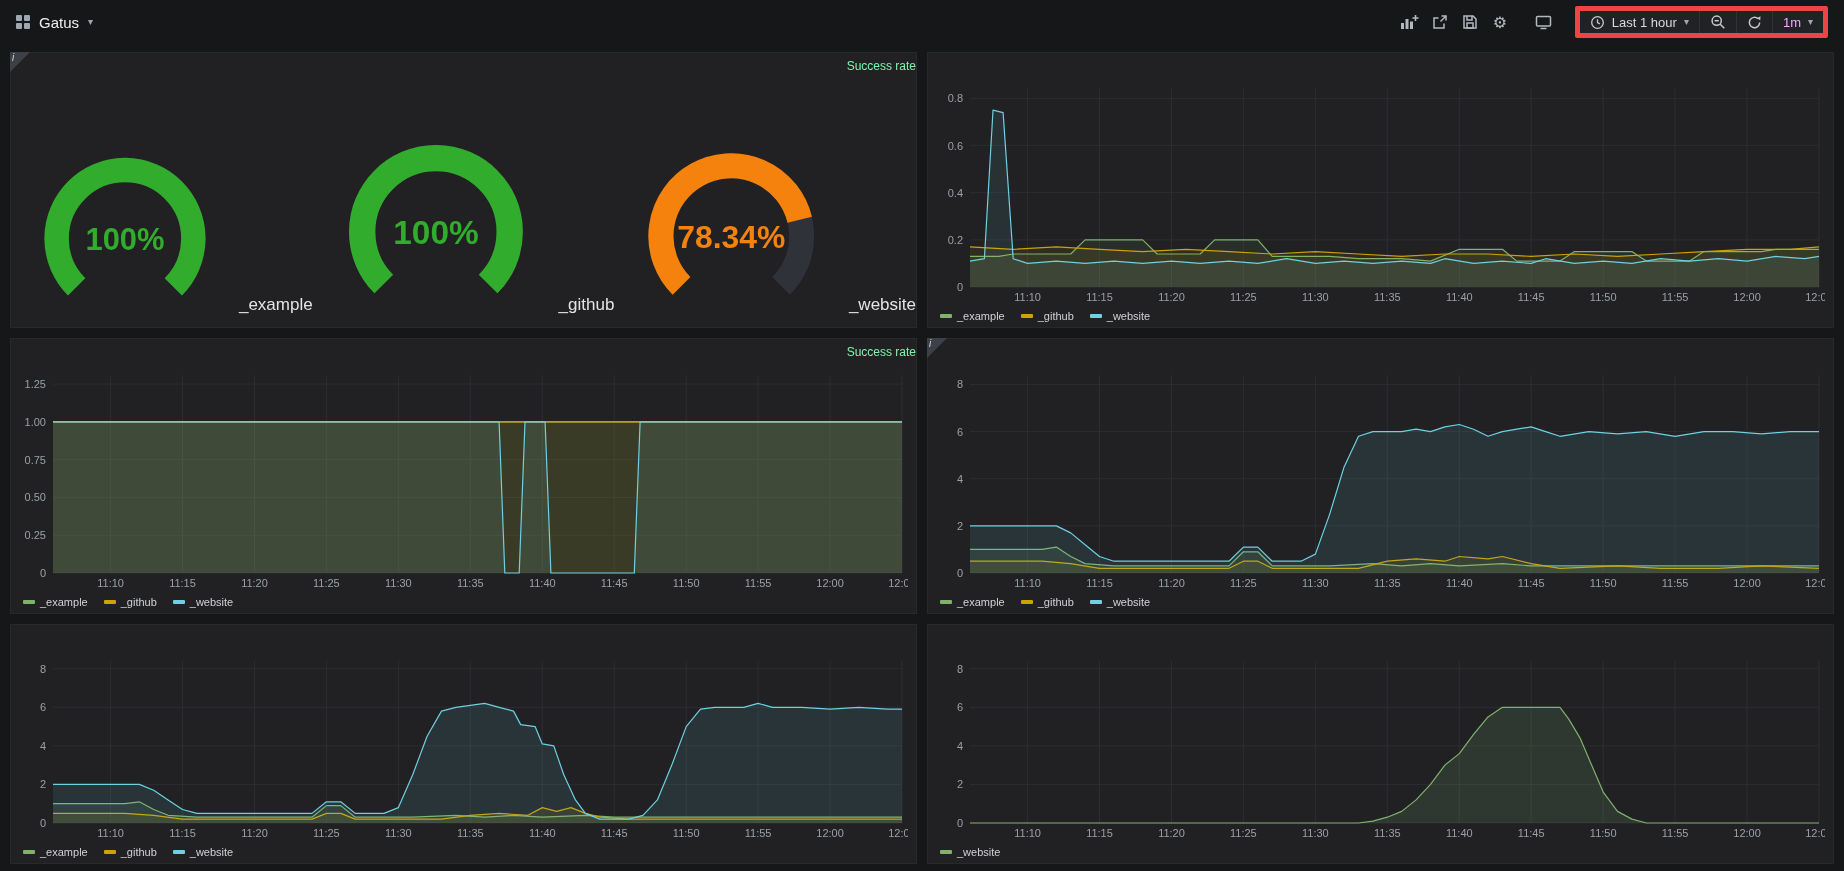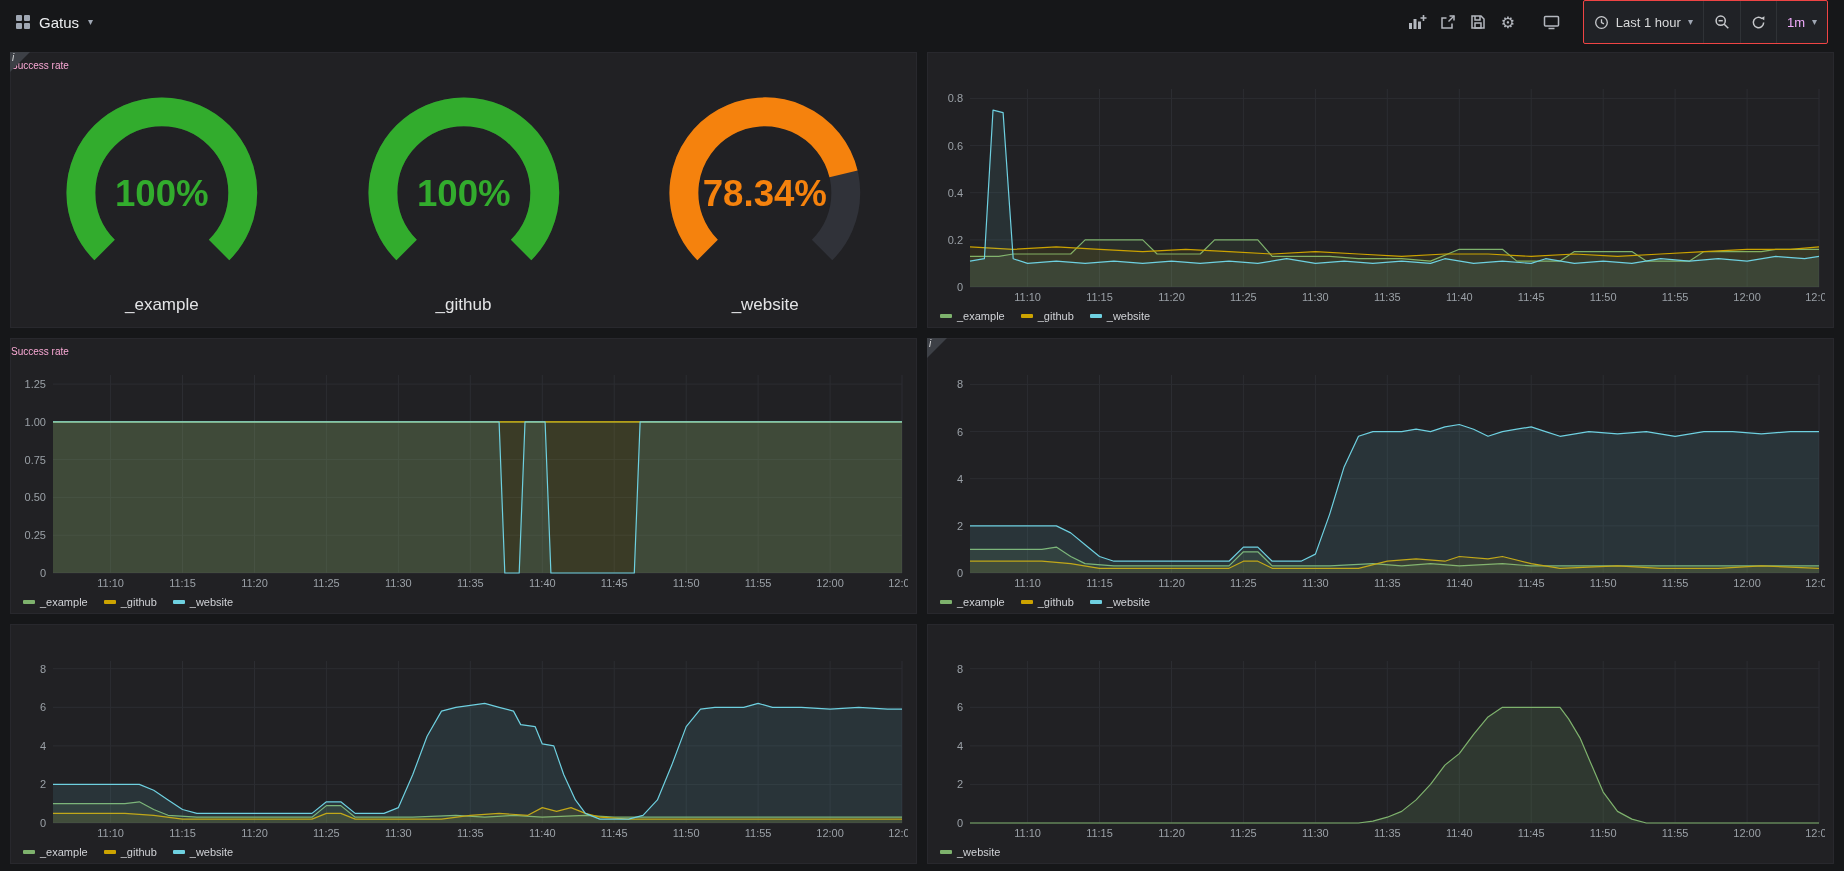--- a/index.html
+++ b/index.html
@@ -9,37 +9,37 @@
   
   .navbar{height:44px;display:flex;align-items:center;justify-content:space-between;padding:4px 16px}
   .nav-left{display:flex;align-items:center;gap:9px}
   .apps-grid{display:grid;grid-template-columns:6px 6px;grid-template-rows:6px 6px;gap:2px;cursor:pointer}
   .apps-grid i{background:#9fa7b3;border-radius:1px;display:block}
   .dash-title{font-size:15px;color:#eceef0;cursor:pointer}
   .caret{font-size:10px;color:#9fa7b3;line-height:1}
   .nav-right{display:flex;align-items:center}
   .icon-btn{background:none;border:none;color:#b4b8bf;width:30px;height:30px;display:flex;align-items:center;justify-content:center;cursor:pointer;font-size:16px}
   .gap-l{margin-left:14px}
-  .btn-group{display:flex;margin-left:16px;border:1px solid #ef4444;border-radius:2px;background:#202226;height:44px}
+  .btn-group{display:flex;margin-left:16px;border:5px solid #ef4444;border-radius:2px;background:#202226;height:32px}
   .g-btn{display:flex;align-items:center;gap:7px;padding:0 10px;background:transparent;border:none;border-left:1px solid #2f3236;color:#d8d9da;font-size:13px;cursor:pointer}
   .g-btn:first-child{border-left:none}
   .refresh-val{color:#f0abfc}
 
   
   .dash{display:grid;grid-template-columns:1fr 1fr;grid-template-rows:276px 276px 240px;gap:10px;padding:8px 10px}
   .panel{background:#212124;border:1px solid #28282d;position:relative}
-  .panel-title{font-size:10px;font-weight:500;color:#f9a8d4;text-align:left;height:26px;line-height:26px;cursor:pointer}
+  .panel-title{font-size:12px;font-weight:500;color:#86efac;text-align:right;height:26px;line-height:26px;cursor:pointer}
   .chart{position:absolute;top:26px;left:4px;right:8px;bottom:22px;cursor:crosshair}
   .legend{position:absolute;left:12px;bottom:2px;height:18px;display:flex;align-items:center;gap:16px;font-size:11px;color:#d0d2d6}
   .legend-item{display:flex;align-items:center;gap:5px;cursor:pointer}
   .legend-swatch{width:12px;height:4px;border-radius:1px;display:inline-block}
 
   
   .gauges{position:absolute;top:28px;left:0;right:0;bottom:4px;display:flex}
-  .gauge{flex:1;display:flex;flex-direction:column;align-items:center;min-width:0}
+  .gauge{flex:1;display:flex;flex-direction:row;align-items:flex-end;min-width:0}
   .gauge svg{flex:1;width:100%;min-height:0}
   .gauge-name{font-size:17px;color:#e3e4e6;padding:2px 0 8px}
 
   
   .corner-info{position:absolute;top:-1px;left:-1px;width:0;height:0;border-top:20px solid #3d4046;border-right:20px solid transparent;cursor:pointer;z-index:2}
   .corner-info span{position:absolute;top:-20px;left:2px;font-size:10px;font-style:italic;color:#d8d9da}
 
   svg text{font-family:"Liberation Sans",sans-serif}
 </style>
 </head>

